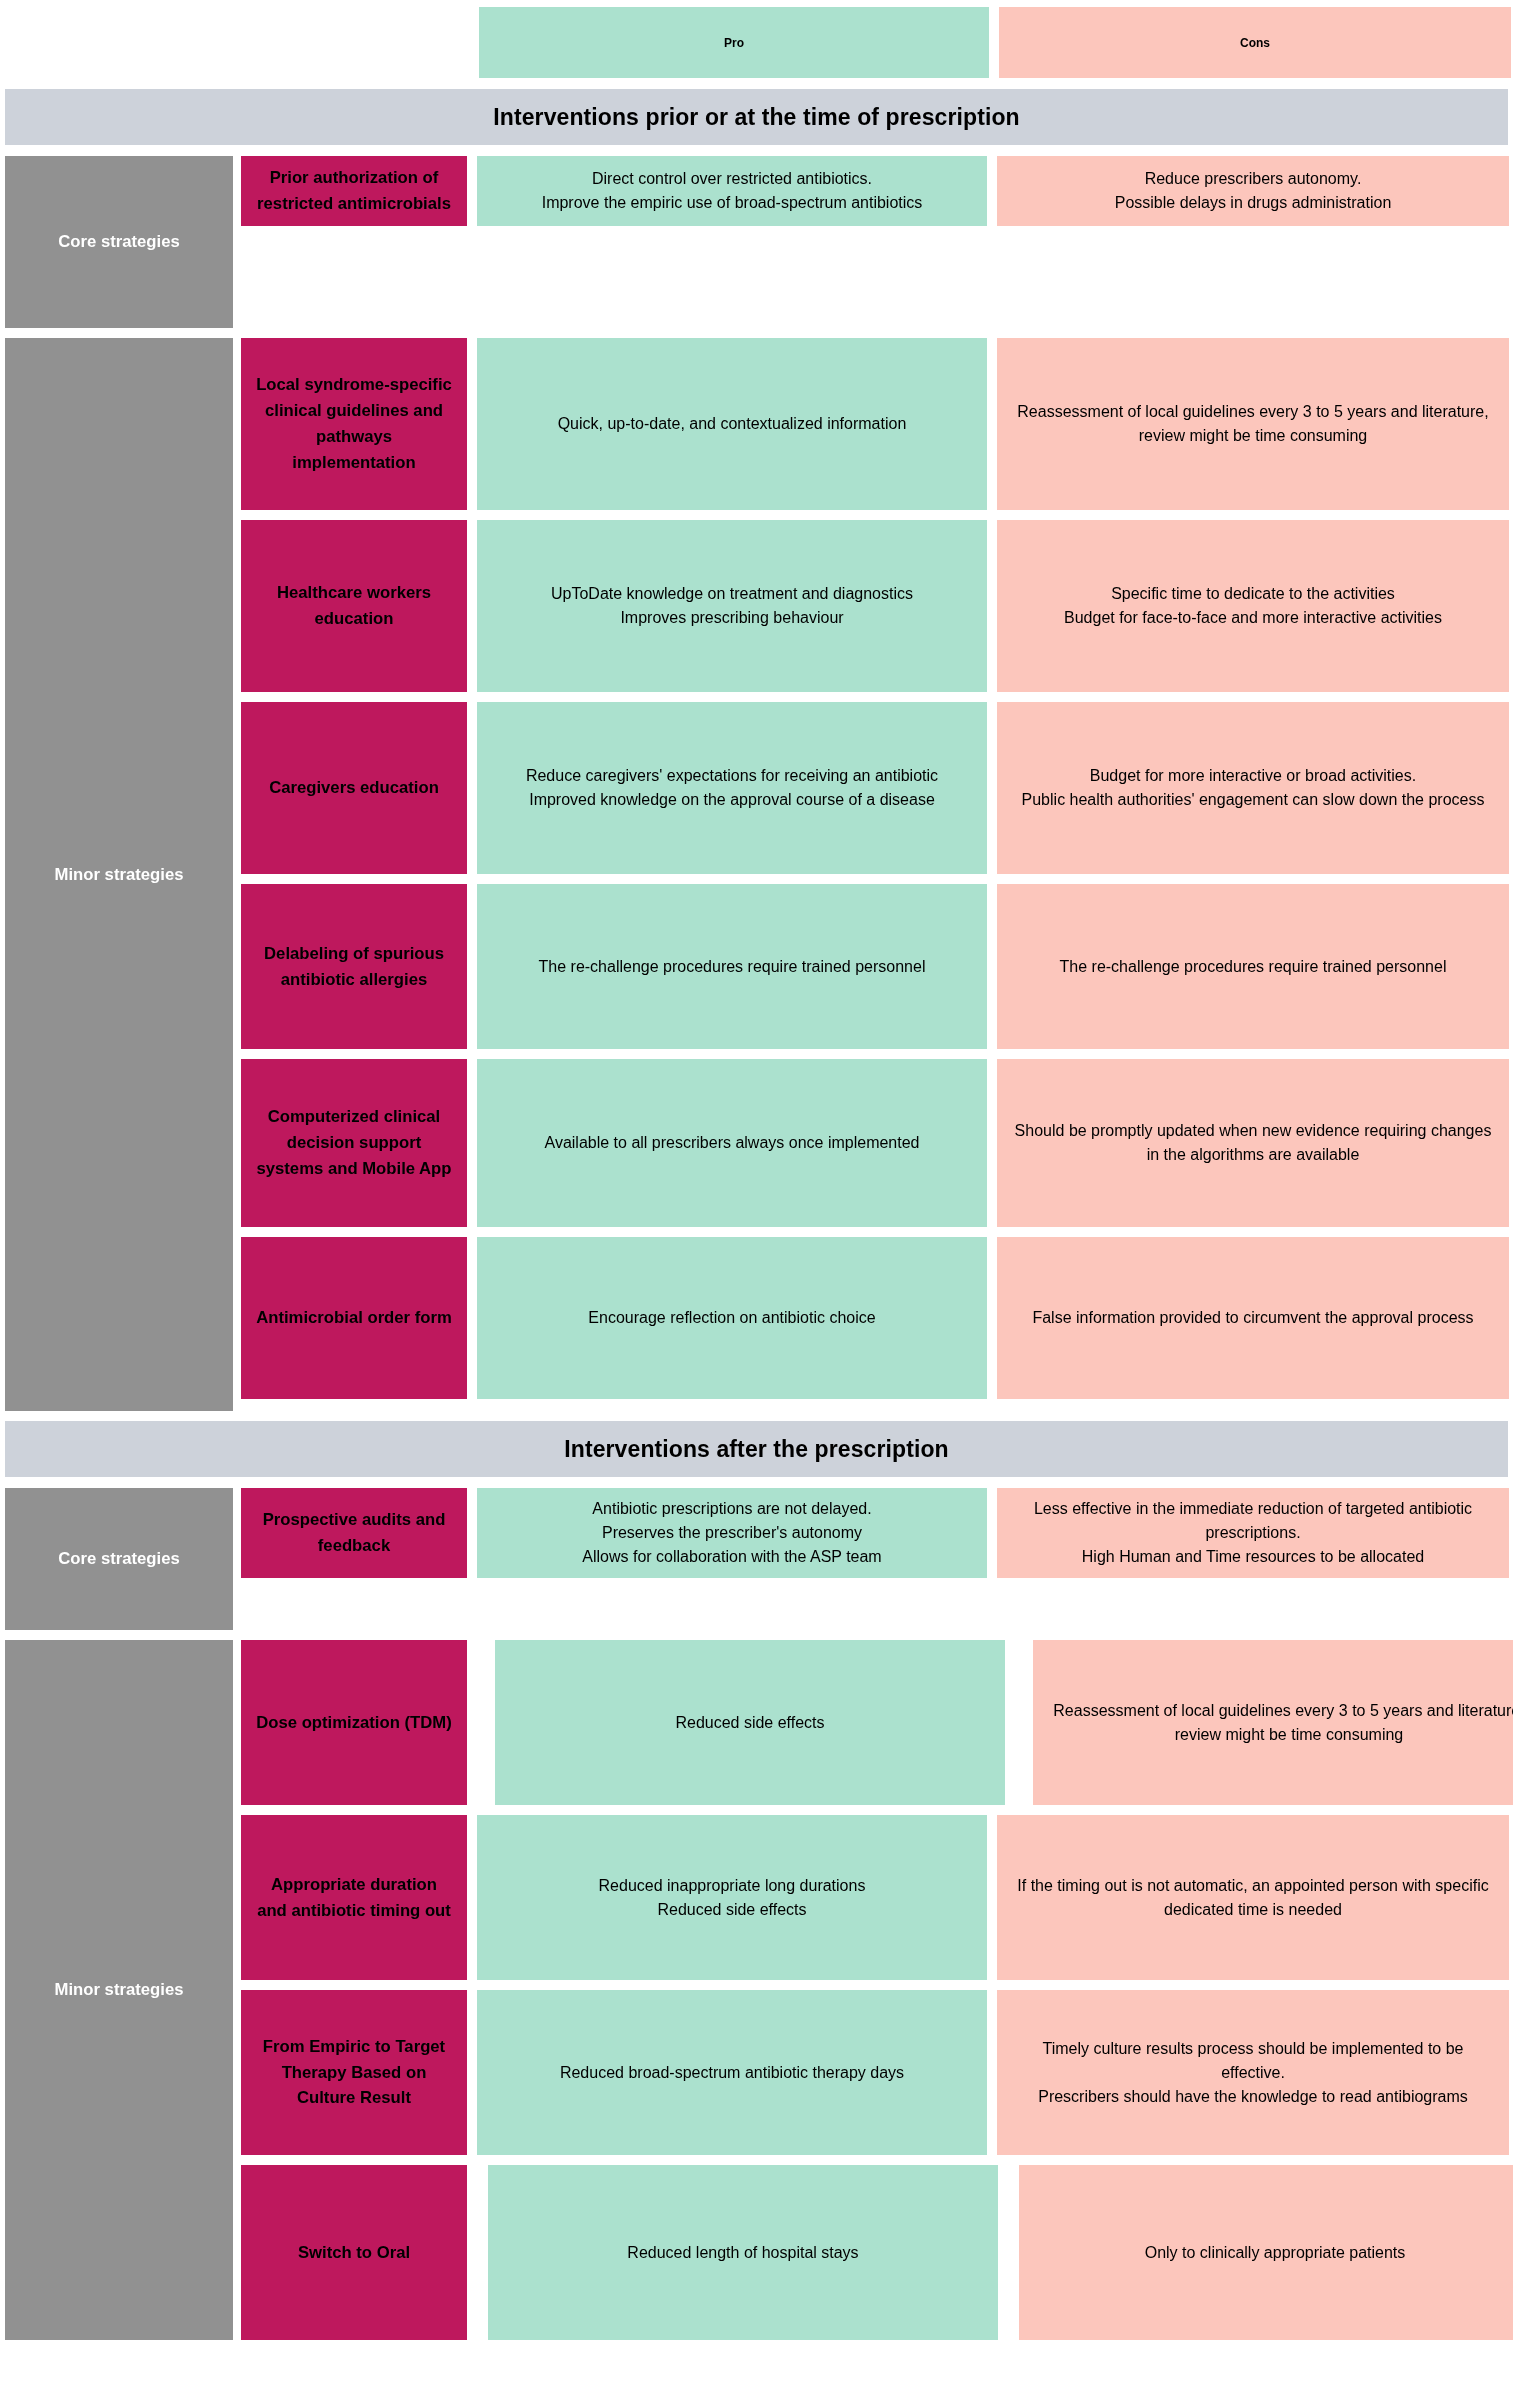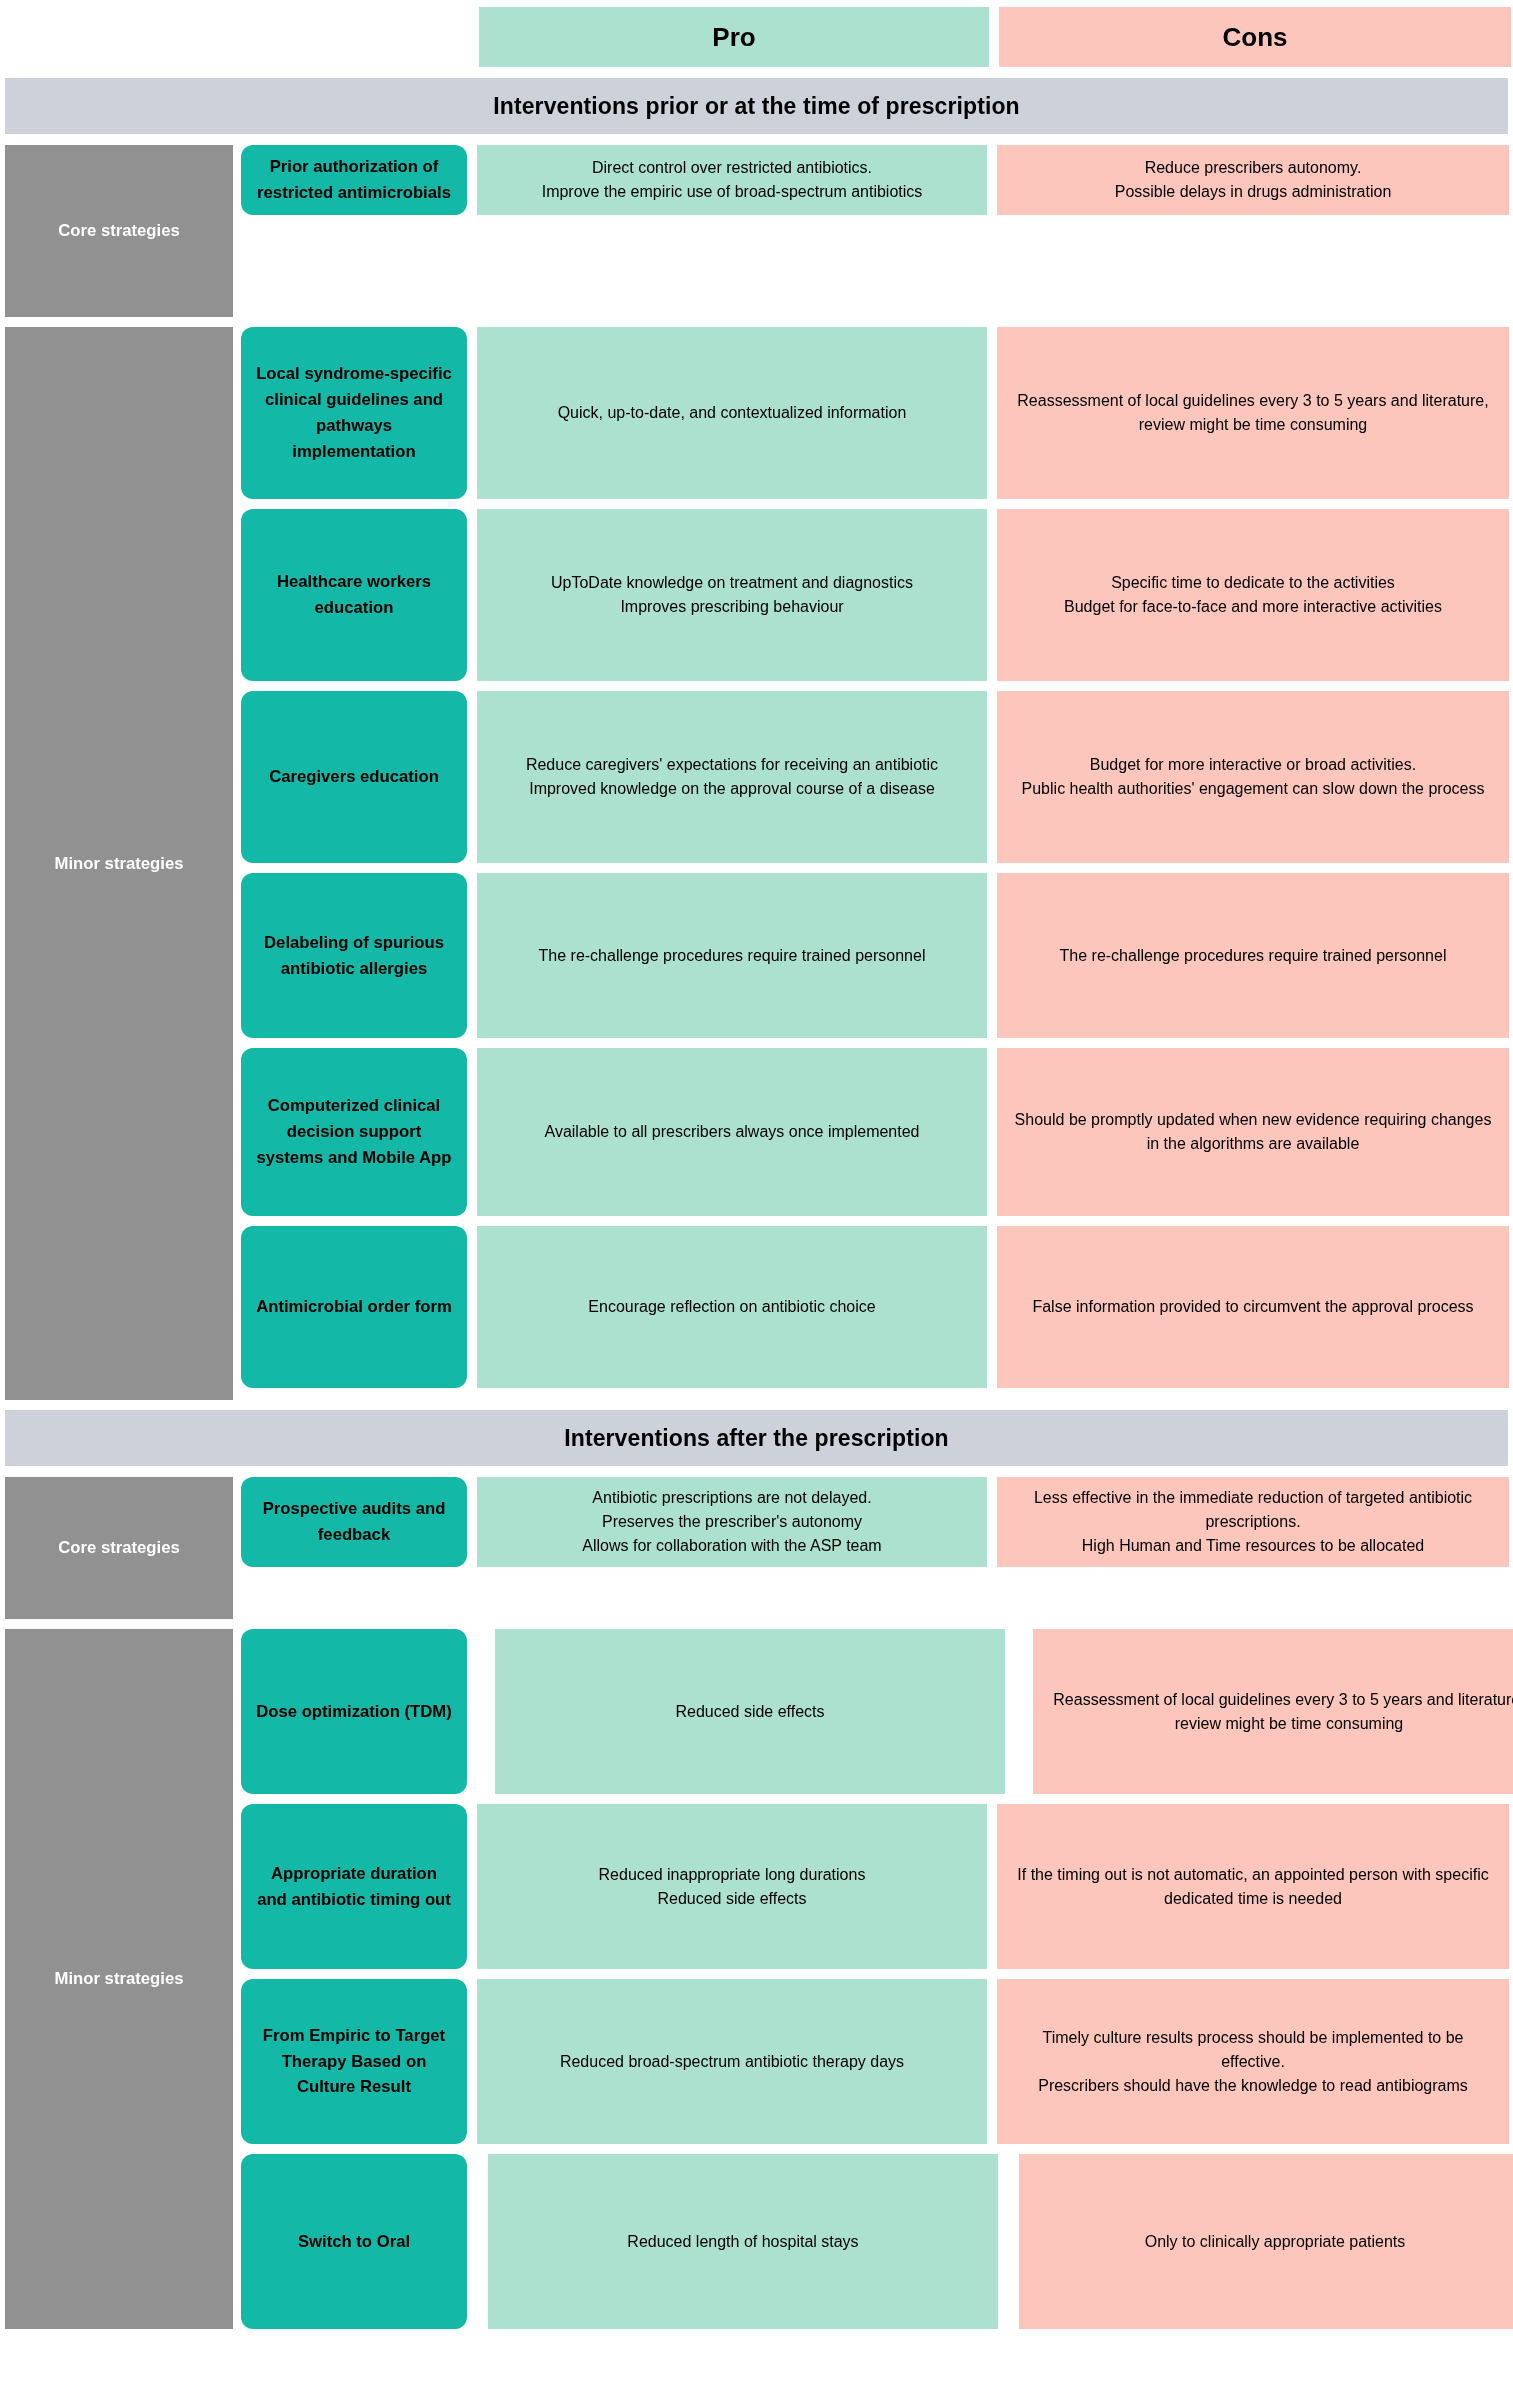--- a/index.html
+++ b/index.html
@@ -47,22 +47,22 @@
     display: flex;
     width: 1503px;
     margin: 0 auto 11px auto;
     padding-top: 7px;
   }
   .header-spacer {
     width: 474px;
     flex: 0 0 474px;
   }
   .header-cell {
-    height: 60px;
-    font-size: 26px;
+    height: 71px;
+    font-size: 12px;
     font-weight: bold;
   }
   .hdr-pro  { background: #ABE1CE; }
   .hdr-cons { background: #FCC6BC; }
 
   
   .section-banner {
     width: 1503px;
     margin: 0 auto 11px auto;
     height: 56px;
@@ -105,25 +105,24 @@
     flex-direction: column;
   }
   .group-rows .row {
     width: 1265px;
     margin: 0 0 10px 0;
   }
   .group-rows .row:last-child { margin-bottom: 0; }
 
   
   .c-strategy {
-    background: #14b8a6;
+    background: #be185d;
     font-size: 16.7px;
     font-weight: bold;
     line-height: 1.55;
-    border-radius: 12px;
   }
   .c-pro  { background: #ABE1CE; font-size: 16px; }
   .c-cons { background: #FCC6BC; font-size: 16px; }
 
   .ml { white-space: pre-line; }
 </style>
 </head>
 <body>
 
 <div class="sheet">

